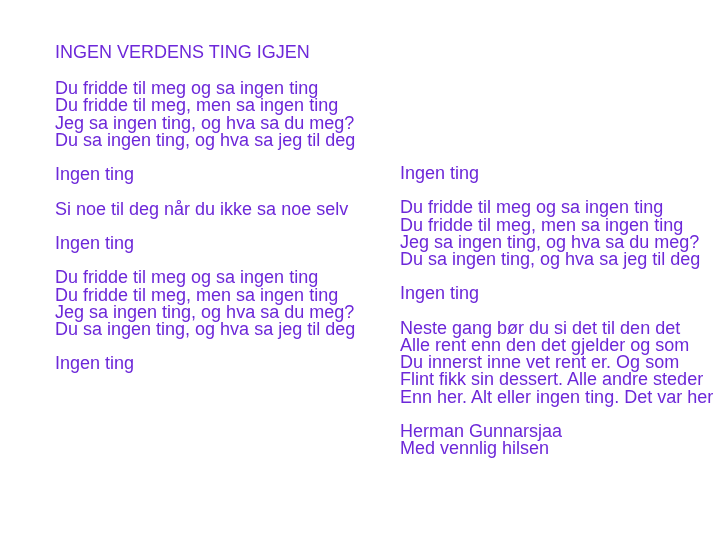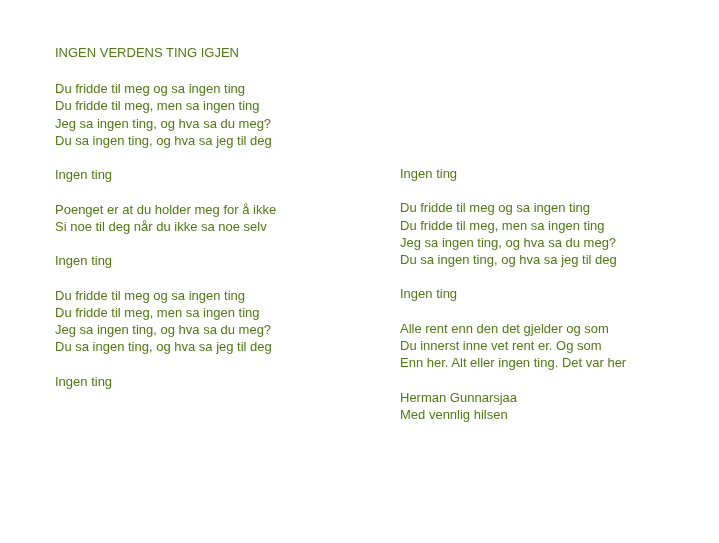--- a/index.html
+++ b/index.html
@@ -27,23 +27,23 @@
     top: 165px;
     width: 300px;
   }
   .block {
     margin: 0 0 17.2px 0;
   }
   .block-title {
     margin-bottom: 19px;
   }
   .line {
-    font-size: 13px;
+    font-size: 18px;
     line-height: 17.2px;
-    color: #4d7c0f;
+    color: #6d28d9;
     white-space: pre;
   }
 </style>
 </head>
 <body>
 
 <main>
   <section class="column column-left">
       <div class="block block-title">
         <div class="line">INGEN VERDENS TING IGJEN</div>
@@ -51,21 +51,20 @@
       <div class="block">
         <div class="line">Du fridde til meg og sa ingen ting</div>
         <div class="line">Du fridde til meg, men sa ingen ting</div>
         <div class="line">Jeg sa ingen ting, og hva sa du meg?</div>
         <div class="line">Du sa ingen ting, og hva sa jeg til deg</div>
       </div>
       <div class="block">
         <div class="line">Ingen ting</div>
       </div>
       <div class="block">
-        <div class="line">Poenget er at du holder meg for å ikke</div>
         <div class="line">Si noe til deg når du ikke sa noe selv</div>
       </div>
       <div class="block">
         <div class="line">Ingen ting</div>
       </div>
       <div class="block">
         <div class="line">Du fridde til meg og sa ingen ting</div>
         <div class="line">Du fridde til meg, men sa ingen ting</div>
         <div class="line">Jeg sa ingen ting, og hva sa du meg?</div>
         <div class="line">Du sa ingen ting, og hva sa jeg til deg</div>
@@ -81,22 +80,24 @@
       <div class="block">
         <div class="line">Du fridde til meg og sa ingen ting</div>
         <div class="line">Du fridde til meg, men sa ingen ting</div>
         <div class="line">Jeg sa ingen ting, og hva sa du meg?</div>
         <div class="line">Du sa ingen ting, og hva sa jeg til deg</div>
       </div>
       <div class="block">
         <div class="line">Ingen ting</div>
       </div>
       <div class="block">
+        <div class="line">Neste gang bør du si det til den det</div>
         <div class="line">Alle rent enn den det gjelder og som</div>
         <div class="line">Du innerst inne vet rent er. Og som</div>
+        <div class="line">Flint fikk sin dessert. Alle andre steder</div>
         <div class="line">Enn her. Alt eller ingen ting. Det var her</div>
       </div>
       <div class="block">
         <div class="line">Herman Gunnarsjaa</div>
         <div class="line">Med vennlig hilsen</div>
       </div>
     </section>
 </main>
 
 </body></html>

